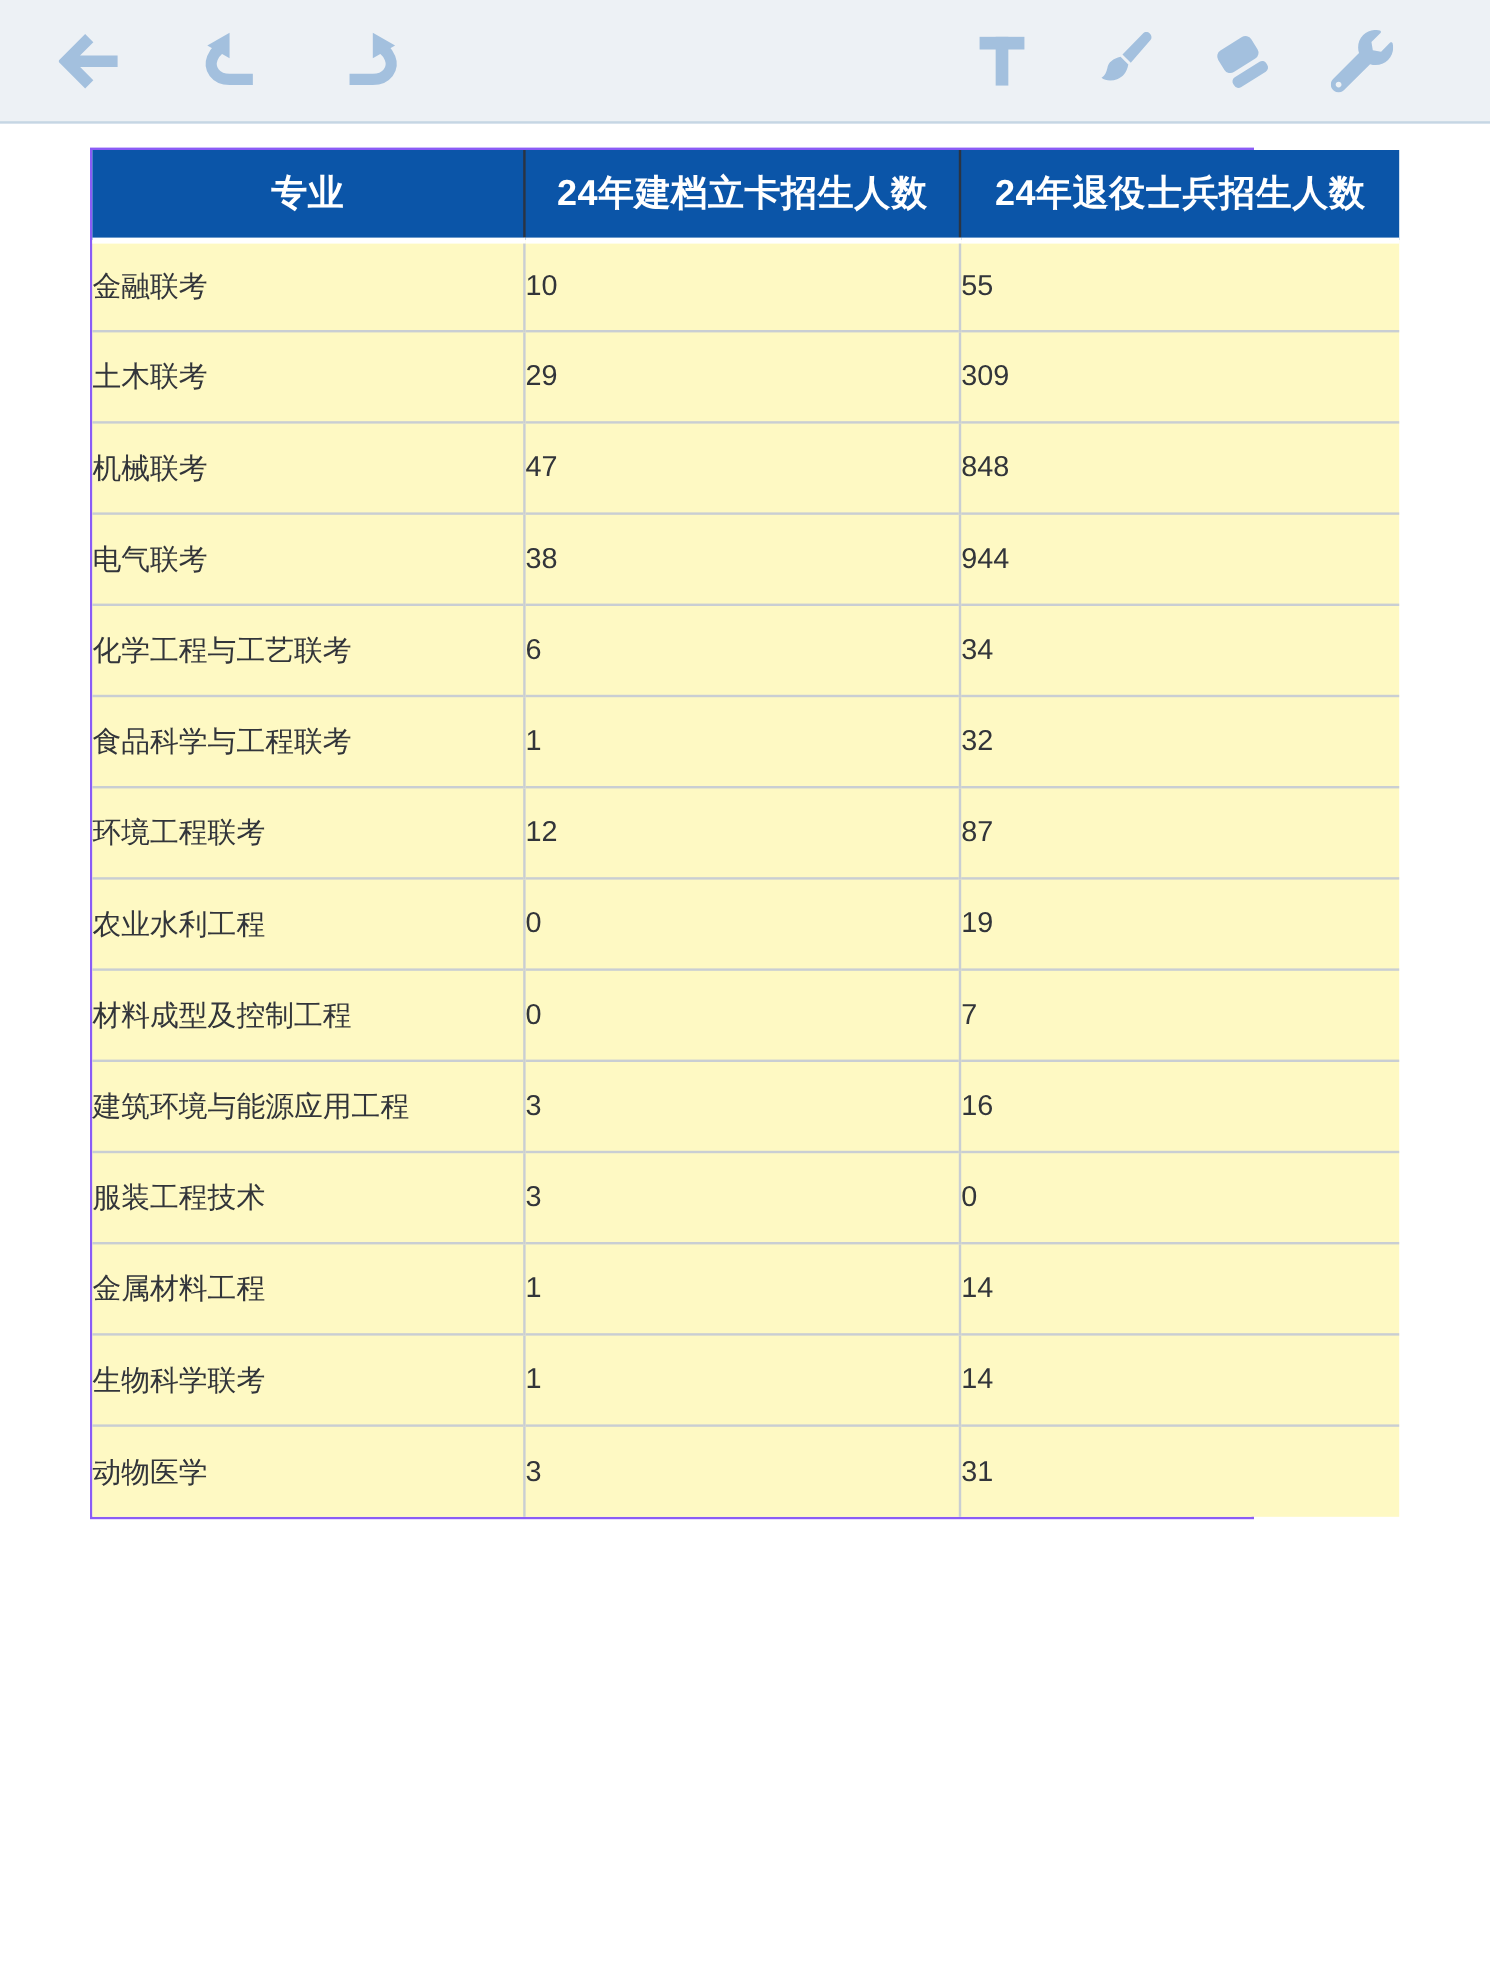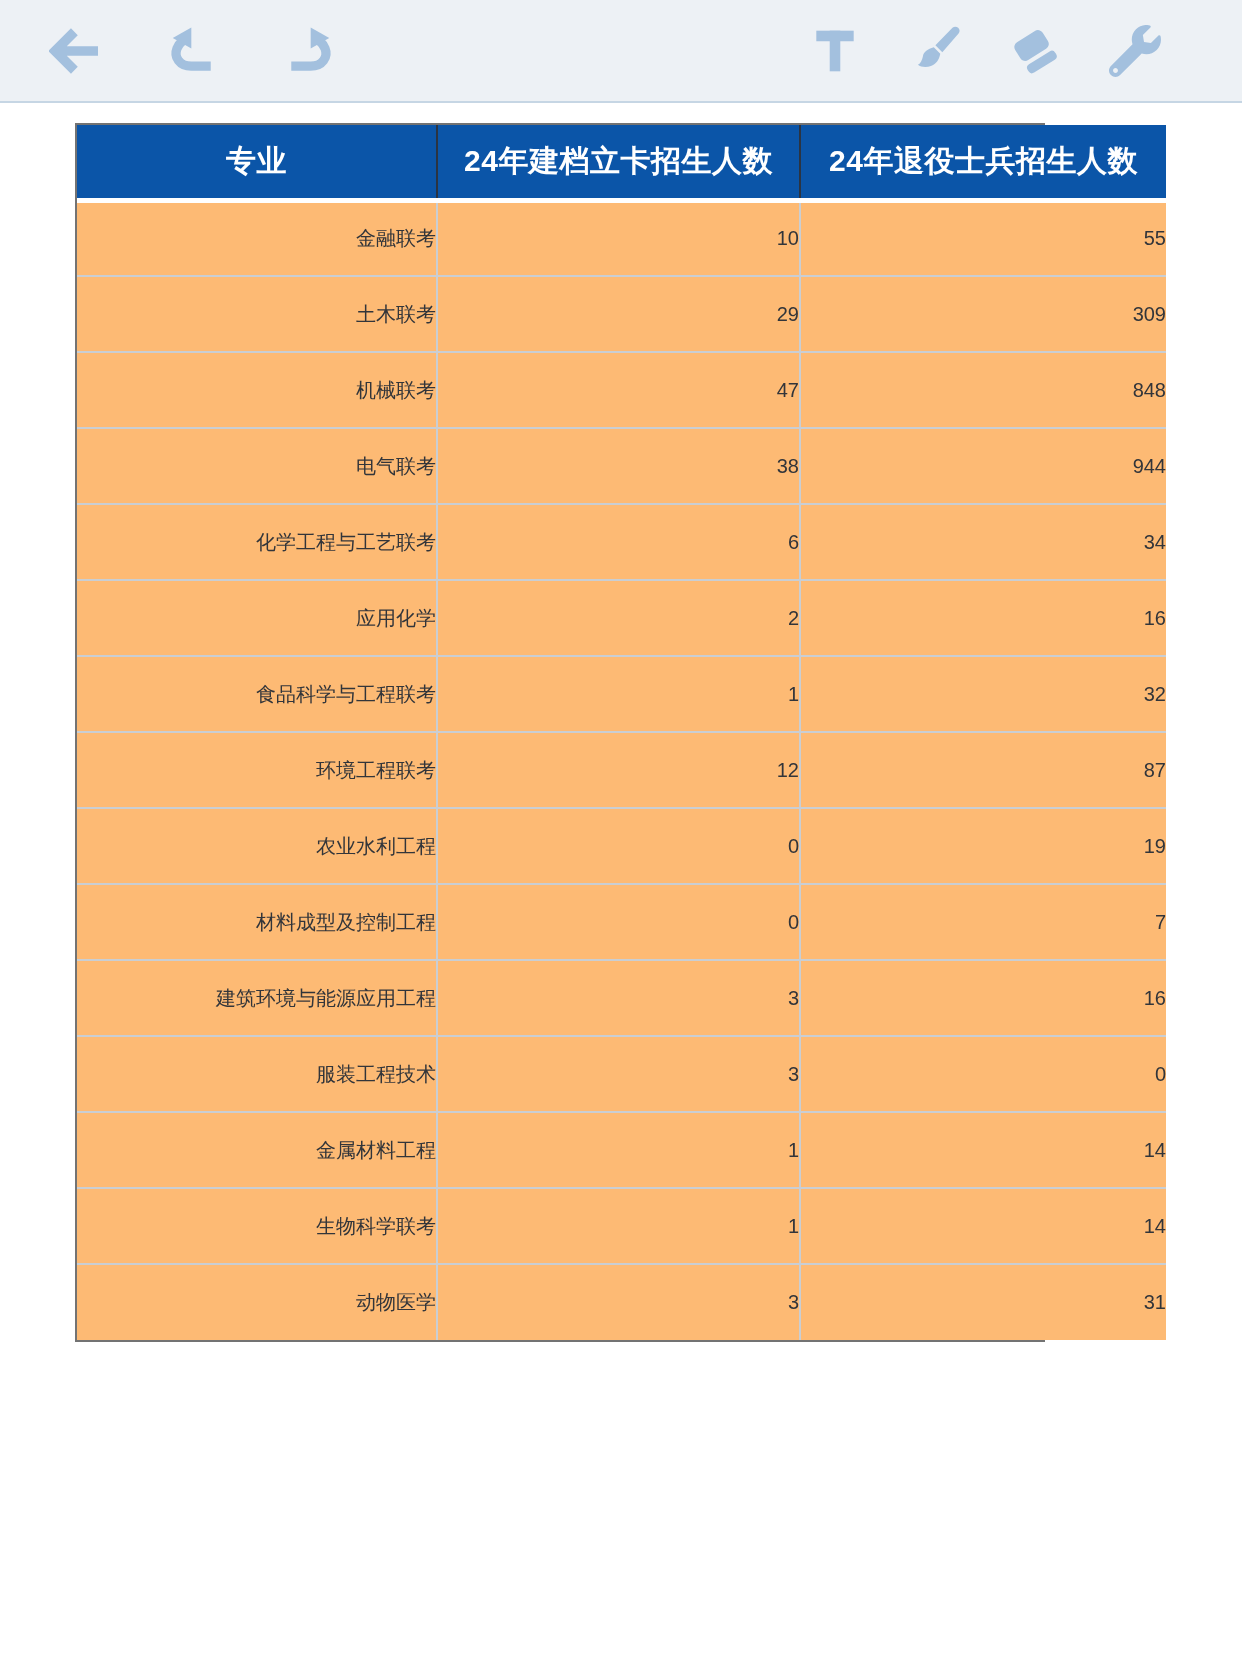--- a/index.html
+++ b/index.html
@@ -37,21 +37,21 @@
     cursor: pointer;
   }
   .tb-btn svg { display: block; }
   .icon-fill   { fill: #a3c0de; }
   .icon-stroke { stroke: #a3c0de; fill: none; }
 
   
   .canvas-area { padding: 20px 0 0 75px; }
   .table-frame {
     width: 970px;
-    border: 2px solid #737373;
+    border: 2px solid #8b5cf6;
     background: #ffffff;
   }
   table.enroll {
     width: 100%;
     border-collapse: collapse;
     table-layout: fixed;
   }
   th {
     height: 75px;
     background: #0b55a8;
@@ -59,25 +59,25 @@
     font-size: 30px;
     font-weight: bold;
     text-align: center;
     vertical-align: middle;
     border-bottom: 5px solid #ffffff;
     letter-spacing: 0.5px;
   }
   th + th { border-left: 2px solid #2b3442; margin-left: 24px; }
   td {
     height: 76px;
-    font-size: 20px;
+    font-size: 24px;
     color: #32353a;
-    text-align: right;
+    text-align: left;
     vertical-align: middle;
-    background: #fdba74;
+    background: #fef9c3;
   }
   tbody tr + tr td { border-top: 2px solid #c9ced3; margin-left: 40px; }
   td + td { border-left: 2px solid #c9ced3; }
 </style>
 </head>
 <body>
 
 <div class="toolbar">
   <div class="tb-group left">
     <button class="tb-btn">
@@ -167,25 +167,20 @@
     <td>38</td>
     <td>944</td>
   </tr>
 
   <tr>
     <td>化学工程与工艺联考</td>
     <td>6</td>
     <td>34</td>
   </tr>
 
-  <tr>
-    <td>应用化学</td>
-    <td>2</td>
-    <td>16</td>
-  </tr>
 
   <tr>
     <td>食品科学与工程联考</td>
     <td>1</td>
     <td>32</td>
   </tr>
 
   <tr>
     <td>环境工程联考</td>
     <td>12</td>

